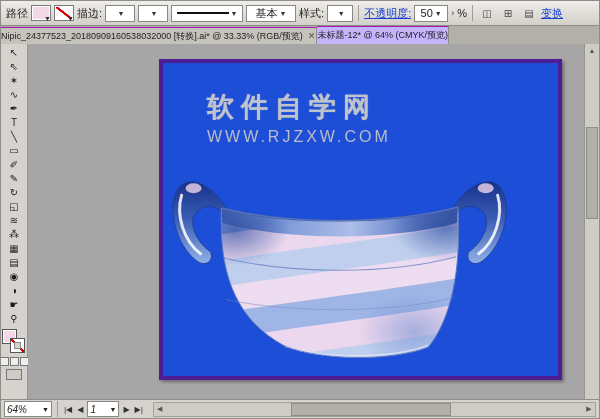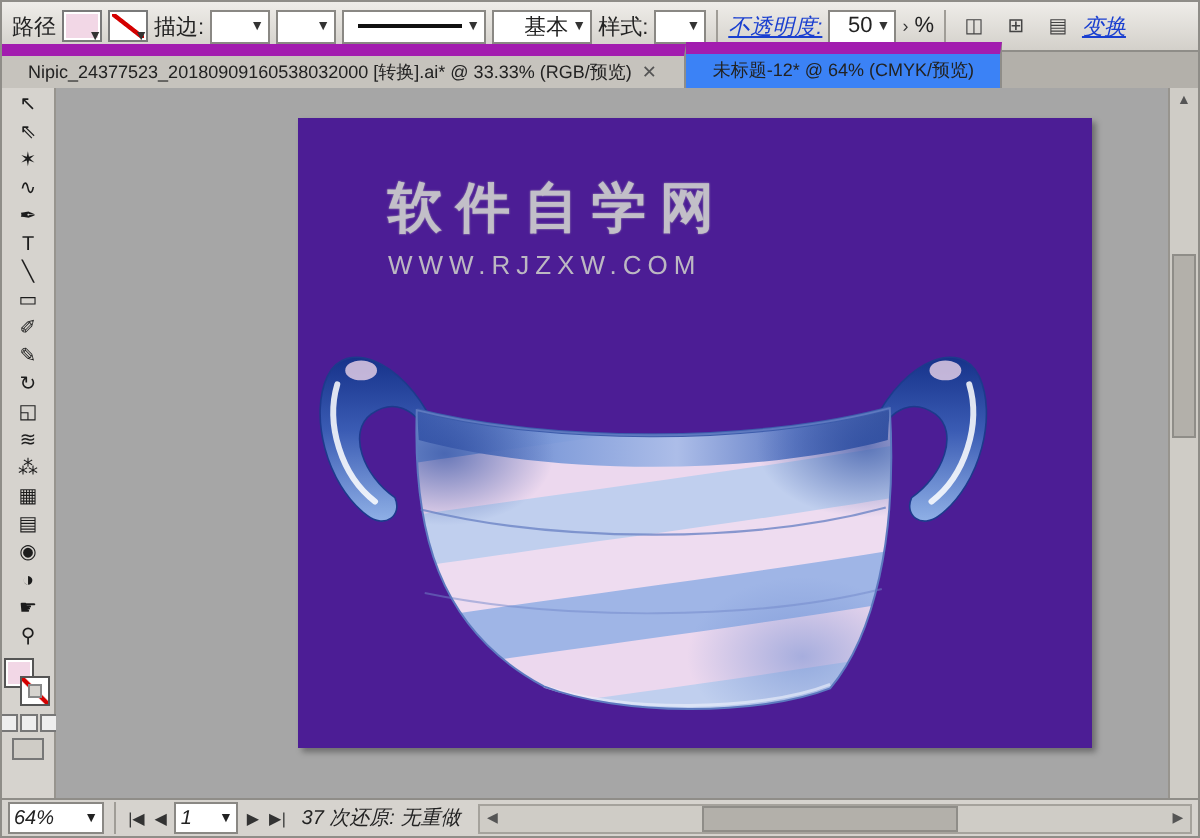--- a/index.html
+++ b/index.html
@@ -3,63 +3,63 @@
 <meta charset="utf-8">
 <style>
   html,body{margin:0;padding:0;}
   .app{position:relative;width:600px;height:419px;background:#d6d3ce;
        font-family:"Liberation Sans","DejaVu Sans",sans-serif;font-size:11px;color:#222;
        overflow:hidden;border:1px solid #8f8d88;box-sizing:border-box;}
   
   .options-bar{height:24px;display:flex;align-items:center;gap:3px;padding:0 5px;
        background:linear-gradient(#efede9,#d3d0ca);border-bottom:1px solid #8f8d88;}
   .ob-label{white-space:nowrap;}
-  .link{color:#1a3fd0;text-decoration:underline;white-space:nowrap;cursor:pointer;font-style:italic;}
+  .link{color:#1a3fd0;text-decoration:underline;white-space:nowrap;cursor:pointer;}
   .swatch{width:18px;height:14px;border:1px solid #7a7a7a;background:#fff;display:flex;align-items:center;
        position:relative;box-shadow:inset 0 0 0 1px #fff;}
   .swatch .arr{position:absolute;right:-1px;bottom:-2px;font-size:7px;color:#333;}
   .swatch-none{background:linear-gradient(to top right,#fff 44%,#d40000 46%,#d40000 54%,#fff 56%);}
   .dd{height:15px;background:#fff;border:1px solid #8a8884;display:flex;align-items:center;
-       justify-content:flex-end;padding:0 2px;gap:2px;}
+       justify-content:center;padding:0 2px;gap:2px;}
   .dd .arr{font-size:7px;color:#333;}
   .line-preview{display:inline-block;width:52px;height:0;border-top:2px solid #111;}
   .sep{width:1px;height:16px;background:#a09d97;margin:0 2px;}
   .icon-btn{width:16px;height:15px;border:1px solid transparent;display:flex;align-items:center;
        justify-content:center;font-size:10px;color:#444;}
   .spin{font-size:9px;color:#333;}
   
   .tab-bar{height:18px;background:#b3b0aa;display:flex;align-items:flex-end;border-bottom:1px solid #8f8d88;}
-  .tab{height:16px;display:flex;align-items:center;gap:4px;padding:0 13px;border-right:1px solid #8f8d88;
-       border-top:6px solid #a21caf;background:#c6c3bd;font-size:9px;white-space:nowrap;overflow:hidden;}
-  .tab.active{background:#3b82f6;height:17px;text-align:right;}
+  .tab{height:16px;display:flex;align-items:center;gap:4px;padding:0 0;border-right:1px solid #8f8d88;
+       border-top:1px solid #a21caf;background:#c6c3bd;font-size:9px;white-space:nowrap;overflow:hidden;}
+  .tab.active{background:#c4b5fd;height:17px;text-align:right;}
   .tab .close{font-size:9px;color:#555;padding:0 1px;}
   .tab .lbl{overflow:hidden;text-overflow:clip;}
   .tab1{max-width:352px;}
   
   .main{position:absolute;top:43px;left:0;right:0;bottom:18px;display:flex;}
   .tool-palette{width:26px;background:#d6d3ce;border-right:1px solid #97948e;display:flex;
        flex-direction:column;align-items:center;padding-top:2px;flex:0 0 26px;}
   .tools{display:flex;flex-direction:column;align-items:center;}
   .tool{width:22px;height:14px;line-height:14px;text-align:center;font-size:10px;color:#1c1c1c;}
   .color-widget{position:relative;width:24px;height:26px;margin-top:3px;}
   .fill-sq{position:absolute;left:0;top:0;width:13px;height:13px;border:1px solid #555;
        box-shadow:inset 0 0 0 1px #fff;}
   .stroke-sq{position:absolute;left:8px;top:9px;width:13px;height:13px;border:1px solid #555;
        background:linear-gradient(to top right,#fff 42%,#d40000 46%,#d40000 54%,#fff 58%);}
   .stroke-hole{position:absolute;left:3px;top:3px;width:5px;height:5px;background:#d6d3ce;border:1px solid #888;}
   .mode-row{display:flex;gap:1px;margin-top:2px;}
   .mini-btn{width:7px;height:7px;border:1px solid #777;background:#eee;}
   .screen-btn{width:14px;height:9px;border:1px solid #777;background:#cfccc6;margin-top:3px;}
   
   .canvas{flex:1;position:relative;background:#a6a6a6;overflow:hidden;}
-  .artboard{position:absolute;left:121px;top:15px;width:395px;height:313px;background:#4c1d95;
-       border:1px solid #4c1d95;box-shadow:2px 2px 3px rgba(0,0,0,.35);}
+  .artboard{position:absolute;left:131px;top:15px;width:395px;height:313px;background:#1d4ed8;
+       border:4px solid #4c1d95;box-shadow:2px 2px 3px rgba(0,0,0,.35);}
   .watermark{position:absolute;left:44px;top:26px;color:#cdcdcd;opacity:.92;pointer-events:none;}
   .wm1{font-size:27px;font-weight:bold;letter-spacing:7px;text-shadow:0 0 1px #bdbdbd;}
-  .wm2{font-size:13px;letter-spacing:3px;margin-top:3px;color:#c6c6c6;}
+  .wm2{font-size:16px;letter-spacing:3px;margin-top:3px;color:#c6c6c6;}
   .v-scrollbar{position:absolute;right:0;top:0;bottom:0;width:14px;background:#cfccc6;
        border-left:1px solid #97948e;display:flex;flex-direction:column;align-items:center;}
   .v-scrollbar .sb-arrow{height:13px;line-height:13px;font-size:7px;color:#555;}
   .v-thumb{width:10px;height:90px;background:#b3b0aa;border:1px solid #8f8d88;margin-top:70px;}
   
   .status-bar{position:absolute;left:0;right:0;bottom:0;height:18px;background:#d6d3ce;
        border-top:1px solid #8f8d88;display:flex;align-items:center;gap:3px;padding:0 3px;font-size:10px;font-style:italic;}
   .zoom-box{width:42px;height:14px;background:#fff;border:1px solid #8a8884;display:flex;
        align-items:center;justify-content:space-between;padding:0 2px;}
   .nav-btn{font-size:8px;color:#333;padding:0 1px;}
@@ -258,21 +258,20 @@
     </span>
     <span class="sep"></span>
     <span class="nav-btn">|◀</span>
     <span class="nav-btn">◀</span>
     <span class="page-box">
       <span>1</span>
       <span class="arr" style="font-size:7px">▼</span>
     </span>
     <span class="nav-btn">▶</span>
     <span class="nav-btn">▶|</span>
-    <span class="status-text">37 次还原: 无重做</span>
     <span class="h-scrollbar">
       <span class="sb-arrow">◀</span>
       <span class="h-track">
           <span class="h-thumb"></span>
         </span>
       <span class="sb-arrow">▶</span>
     </span>
   </div>
 </div>
 

